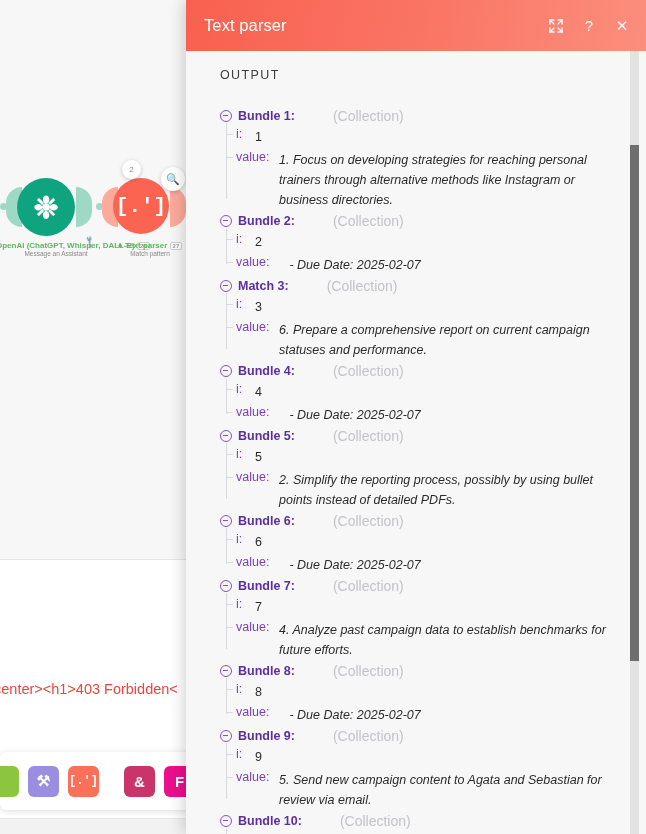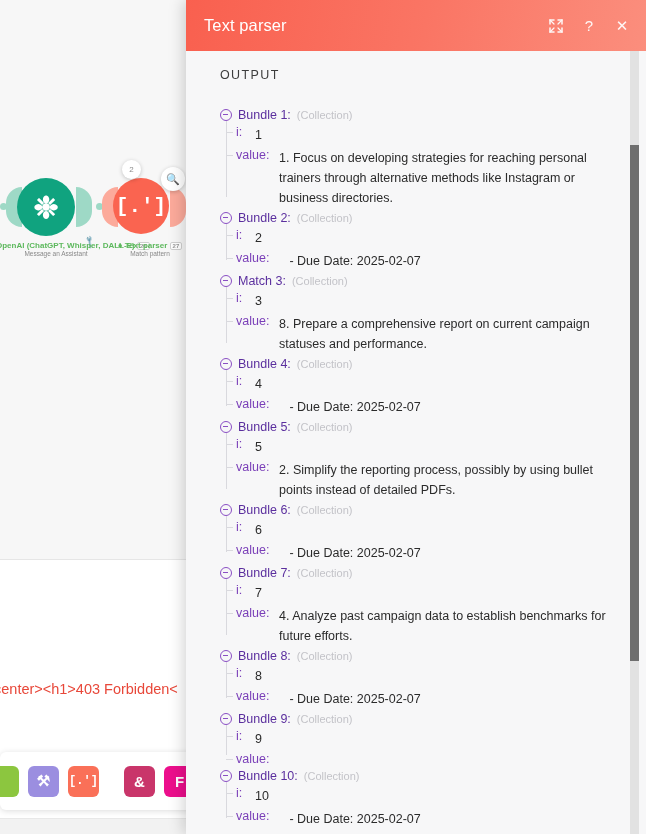--- a/index.html
+++ b/index.html
@@ -135,43 +135,43 @@
     padding: 1.5px 0; position: relative;
   }
   .collapse-icon {
     width: 12px; height: 12px; border: 1.3px solid #8a4fc4; border-radius: 50%;
     flex: 0 0 auto; position: relative; cursor: pointer;
   }
   .collapse-icon::after {
     content: ""; position: absolute; left: 2px; top: 4.3px;
     width: 5.4px; height: 1.3px; background: #8a4fc4;
   }
-  .bundle-name { color: #5b2f9e; font-size: 12.5px; font-weight: normal; }
-  .bundle-type { color: #c3c3c8; font-size: 11px; }
+  .bundle-name { color: #5b2f9e; font-size: 12.5px; font-weight: bold; }
+  .bundle-type { color: #c3c3c8; font-size: 14px; margin-left: 32px; }
 
   .children { position: relative; padding-left: 16px; }
   .children::before {
     content: ""; position: absolute; left: 5.5px; top: -2px; bottom: 12px;
     width: 1px; background: #d9d9de;
   }
   .row { display: flex; padding: 1.5px 0; position: relative; }
   .row::before {
     content: ""; position: absolute; left: -10.5px; top: 9px;
     width: 7px; height: 1px; background: #d9d9de;
   }
   .row-key {
     color: #7a3fb8; font-size: 12.5px; flex: 0 0 auto; white-space: nowrap;
   }
   .row-key.k-i { min-width: 13px; }
   .row-val {
     color: #2b2b2b; font-size: 12.5px; margin-left: 5px;
     line-height: 20px; word-wrap: break-word;
   }
   .row.r-i .row-val { margin-left: 6px; }
-  .row.r-value .row-val { white-space: pre-wrap; }
+  .row.r-value .row-val { white-space: pre-wrap; font-style: italic; }
   .row-key-value { min-width: 38px; }
 
   
   .sb-track {
     position: absolute; right: 7px; top: 0; bottom: 0; width: 9px;
     background: #e2e2e2;
   }
   .sb-thumb {
     position: absolute; right: 0; width: 9px;
     background: #6e6e6e; border-radius: 0;
@@ -301,21 +301,21 @@
                 <span class="bundle-name">Match 3:</span>
                 <span class="bundle-type">(Collection)</span>
               </div>
               <div class="children">
                 <div class="row r-i">
                   <span class="row-key k-i">i:</span>
                   <span class="row-val">3</span>
                 </div>
                 <div class="row r-value">
                   <span class="row-key row-key-value">value:</span>
-                  <span class="row-val">8. Prepare a comprehensive report on current campaign statuses and performance.</span>
+                  <span class="row-val">6. Prepare a comprehensive report on current campaign statuses and performance.</span>
                 </div>
               </div>
             </div>
             <div class="bundle">
               <div class="bundle-head">
                 <span class="collapse-icon"></span>
                 <span class="bundle-name">Bundle 4:</span>
                 <span class="bundle-type">(Collection)</span>
               </div>
               <div class="children">
@@ -403,20 +403,21 @@
                 <span class="bundle-name">Bundle 9:</span>
                 <span class="bundle-type">(Collection)</span>
               </div>
               <div class="children">
                 <div class="row r-i">
                   <span class="row-key k-i">i:</span>
                   <span class="row-val">9</span>
                 </div>
                 <div class="row r-value">
                   <span class="row-key row-key-value">value:</span>
+                  <span class="row-val">5. Send new campaign content to Agata and Sebastian for review via email.</span>
                 </div>
               </div>
             </div>
             <div class="bundle">
               <div class="bundle-head">
                 <span class="collapse-icon"></span>
                 <span class="bundle-name">Bundle 10:</span>
                 <span class="bundle-type">(Collection)</span>
               </div>
               <div class="children">

